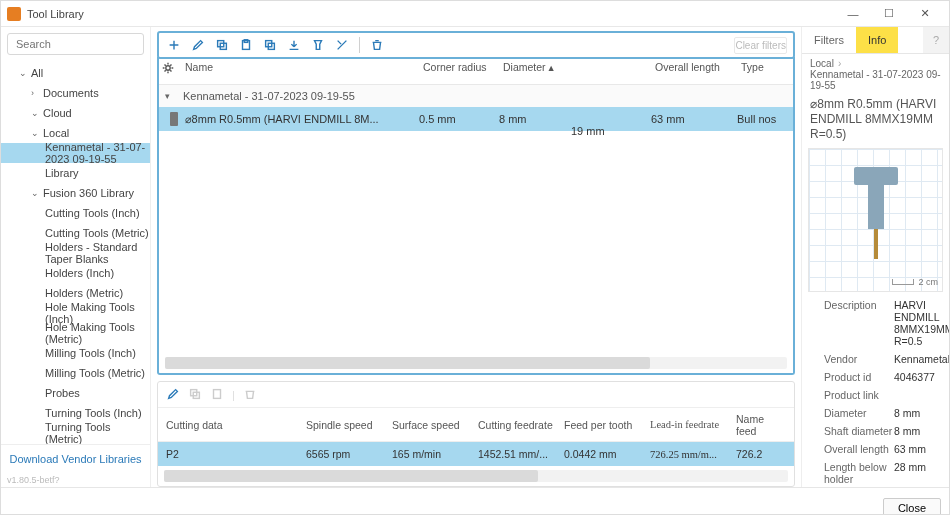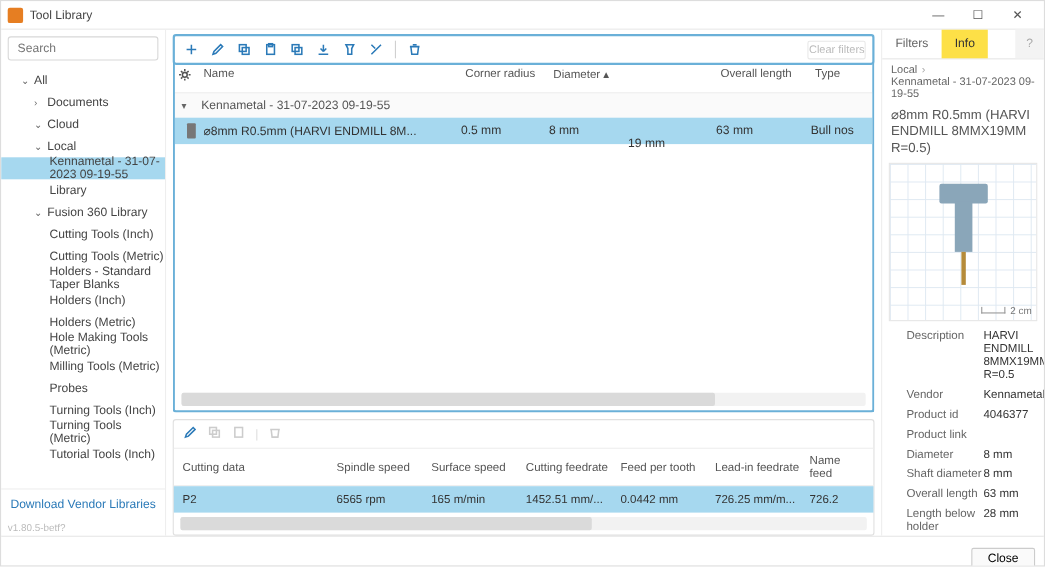--- a/index.html
+++ b/index.html
@@ -53,21 +53,21 @@
 .bottom { border: 1px solid #e0e0e0; border-radius: 3px; margin-top: 6px; }
 .bottom .btoolbar { display:flex; align-items:center; gap:8px; height:26px; padding:0 8px; border-bottom:1px solid #eee;}
 .bottom .btoolbar .ib { color:#2b7ab8; }
 .bottom .btoolbar .ibd { color:#ccc; }
 .bthead { display:flex; height:34px; align-items:center; padding:0 8px; font-size:10.5px; color:#555; border-bottom:1px solid #eee;}
 .bc-cut { flex:0 0 140px; }
 .bc-sp { flex:0 0 86px; }
 .bc-ss { flex:0 0 86px; }
 .bc-cf { flex:0 0 86px; }
 .bc-fpt { flex:0 0 86px; }
-.bc-li { flex:0 0 86px; }
+.bc-li { flex:0 0 86px;font-family:Liberation Serif, serif; }
 .bc-lo { flex:0 0 50px; }
 .brow { display:flex; height:24px; align-items:center; padding:0 8px; background:#a6d8ef; font-size:10.5px;}
 
 .right { width: 148px; border-left:1px solid #eee; display:flex; flex-direction:column; }
 .rtabs { display:flex; height:28px; border-bottom:1px solid #e6e6e6; align-items:stretch; }
 .rtabs .rtab { flex:0 0 auto; padding:0 12px; display:flex; align-items:center; color:#666; font-size:11px; }
 .rtabs .rtab.active { background:#fde047; color:#333; }
 .rtabs .help { flex:0 0 26px; margin-left:auto; display:flex; align-items:center; justify-content:center; color:#aaa; background:#f3f3f3;}
 .crumb { padding:4px 8px; font-size:10px; color:#666; }
 .crumb .sep { color:#aaa; margin:0 4px;}
@@ -134,21 +134,23 @@
       <div class="tree-item lvl1">
           <span class="chev">⌄</span>
           <span>Fusion 360 Library</span>
         </div>
       <div id="fusion-children">
           <div class="tree-item lvl2">Cutting Tools (Inch)</div>
           <div class="tree-item lvl2">Cutting Tools (Metric)</div>
           <div class="tree-item lvl2">Holders - Standard Taper Blanks</div>
           <div class="tree-item lvl2">Holders (Inch)</div>
           <div class="tree-item lvl2">Holders (Metric)</div>
+          <div class="tree-item lvl2">Hole Making Tools (Inch)</div>
           <div class="tree-item lvl2">Hole Making Tools (Metric)</div>
+          <div class="tree-item lvl2">Milling Tools (Inch)</div>
           <div class="tree-item lvl2">Milling Tools (Metric)</div>
           <div class="tree-item lvl2">Probes</div>
           <div class="tree-item lvl2">Turning Tools (Inch)</div>
           <div class="tree-item lvl2">Turning Tools (Metric)</div>
           <div class="tree-item lvl2">Tutorial Tools (Inch)</div>
         </div>
     </div>
     <div class="dl-link">Download Vendor Libraries</div>
     <div class="version">v1.80.5-betf?</div>
   </div>

